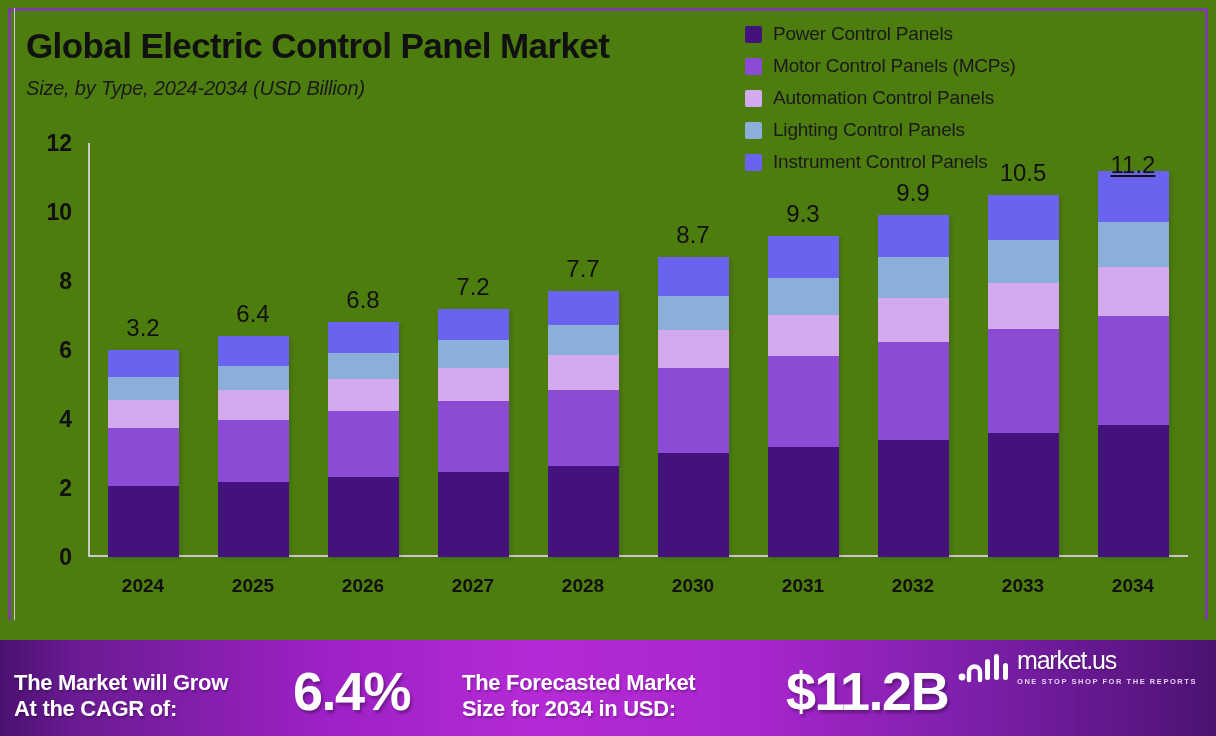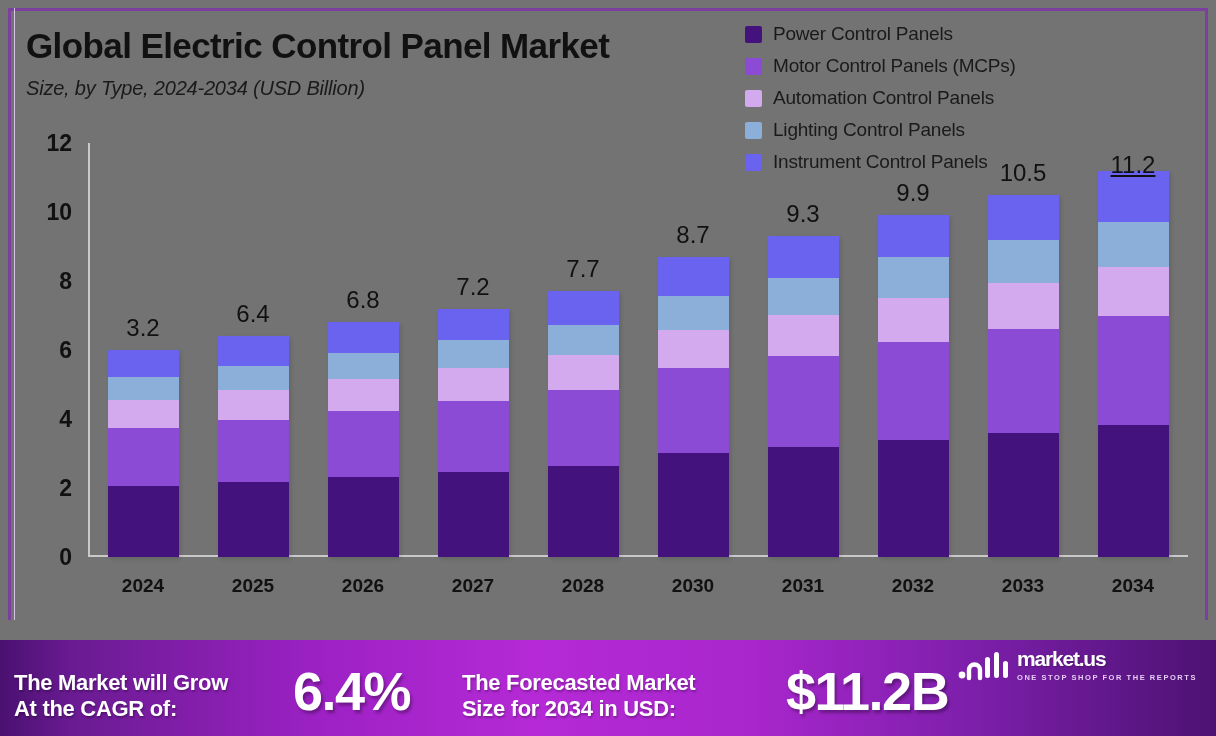--- a/index.html
+++ b/index.html
@@ -5,21 +5,21 @@
   * { box-sizing: border-box; margin: 0; padding: 0; }
   html, body {
     width: 1216px; height: 736px;
     font-family: "Liberation Sans", sans-serif;
     background: #ffffff;
     overflow: hidden;
   }
   #root {
     position: relative;
     width: 1216px; height: 736px;
-    background: #737373;
+    background: #4d7c0f;
   }
   
   .frame-top {
     position: absolute; left: 8px; top: 8px; width: 1200px; height: 3px;
     background: #7b3fa0;
   }
   .frame-left {
     position: absolute; left: 8px; top: 8px; width: 3px; height: 612px;
     background: #7b3fa0;
   }
@@ -120,21 +120,21 @@
   }
   .cagr-block { position: absolute; left: 14px; top: 30px; }
   .cagr-value { position: absolute; left: 293px; top: 20px; font-size: 54px; }
   .forecast-block { position: absolute; left: 462px; top: 30px; }
   .forecast-value { position: absolute; left: 786px; top: 20px; font-size: 54px; }
 
   .logo { position: absolute; left: 958px; top: 648px; display: flex; align-items: center; gap: 9px; }
   .logo-mark { width: 50px; height: 34px; }
   .logo-textwrap { display: flex; flex-direction: column; }
   .logo-word {
-    color: #ffffff; font-size: 21px; font-weight: 700; letter-spacing: -1.2px;
+    color: #ffffff; font-size: 25px; font-weight: 400; letter-spacing: -1.2px;
     line-height: 1; text-shadow: 1px 1px 2px rgba(0,0,0,0.25);
   }
   .logo-tagline {
     color: #e6cdf5; font-size: 7.5px; font-weight: 700;
     letter-spacing: 1.55px; margin-top: 4px; white-space: nowrap;
   }
 </style>
 </head>
 <body>
 

